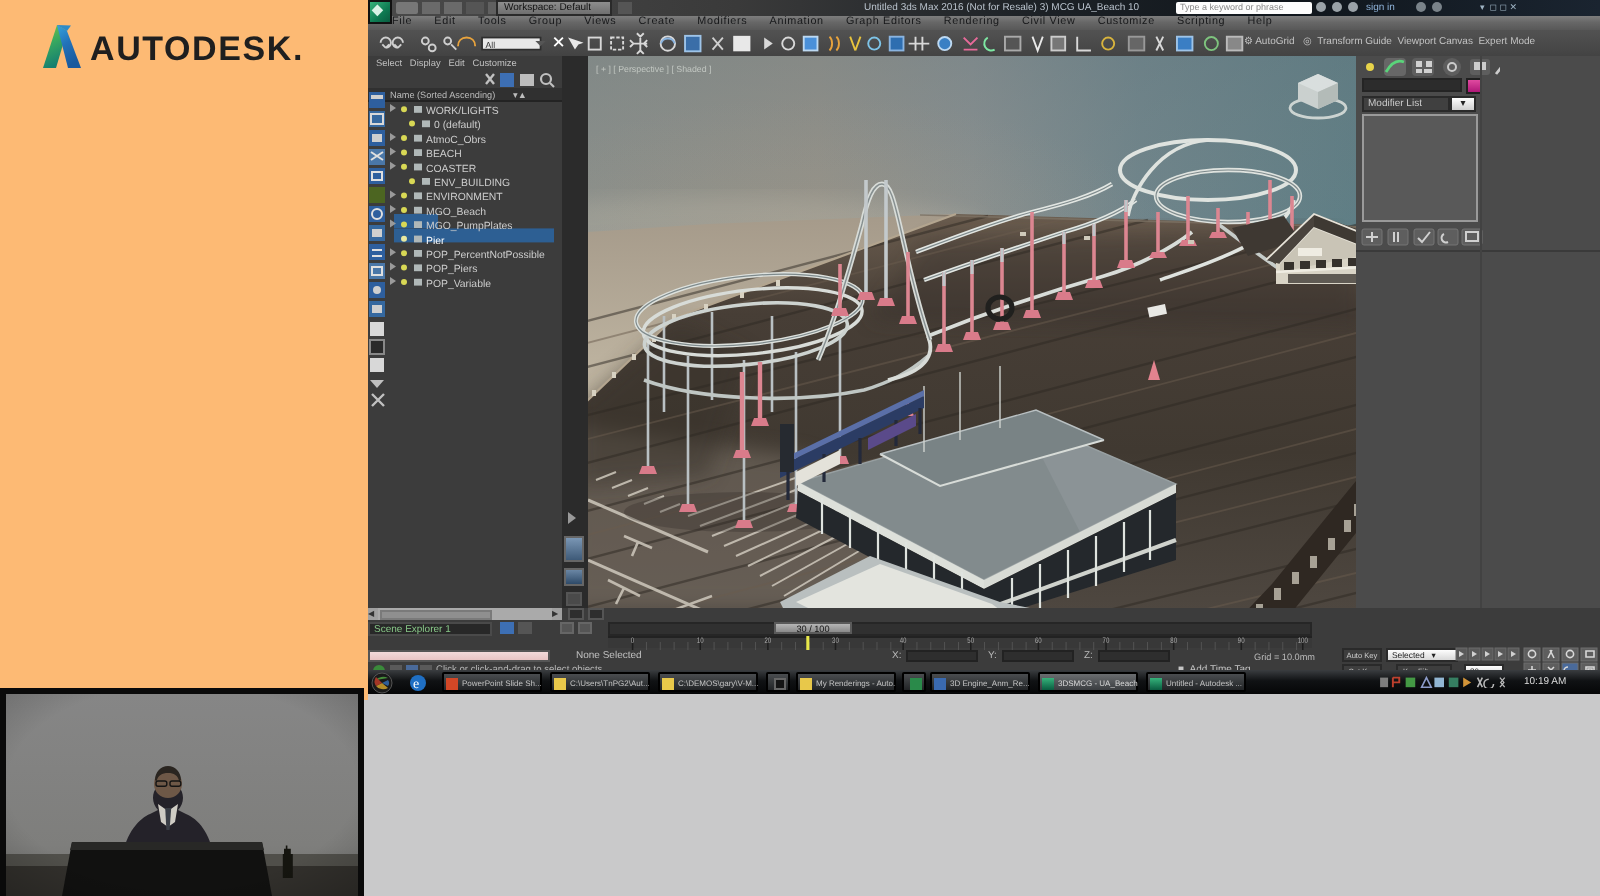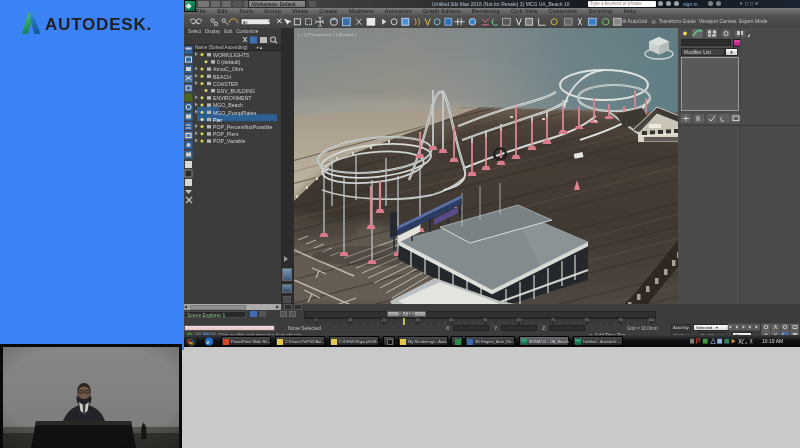--- a/index.html
+++ b/index.html
@@ -1,16 +1,16 @@
 <!DOCTYPE html>
 <html><head><meta charset="utf-8"><style>
 html,body{margin:0;padding:0;width:800px;height:448px;overflow:hidden;background:#c9c9ca;font-family:"Liberation Sans",sans-serif;}
 *{box-sizing:border-box;}
 .abs{position:absolute;}
-#leftcol{position:absolute;left:0;top:0;width:184px;height:350px;background:#3b82f6;}
+#leftcol{position:absolute;left:0;top:0;width:184px;height:350px;background:#fdba74;}
 #max{position:absolute;left:184px;top:0;width:616px;height:347px;background:#4a4a4a;overflow:hidden;}
 #video{position:absolute;left:0;top:344px;width:182px;height:104px;background:#0a0a0a;}
 </style></head>
 <body>
 <div id="leftcol">
   <svg class="abs" style="left:0;top:0" width="184" height="50" viewBox="0 0 184 50">
     <defs>
       <linearGradient id="lgA" x1="0" y1="0" x2="0.3" y2="1">
         <stop offset="0" stop-color="#84c441"></stop>
           <stop offset="0.45" stop-color="#3aaa5f"></stop>

